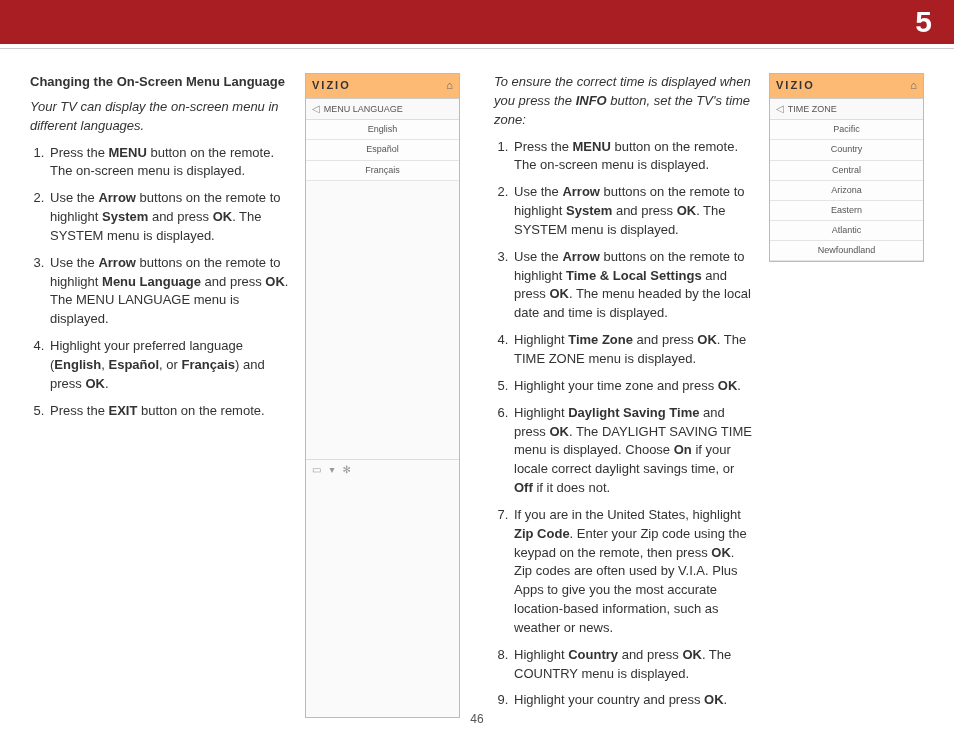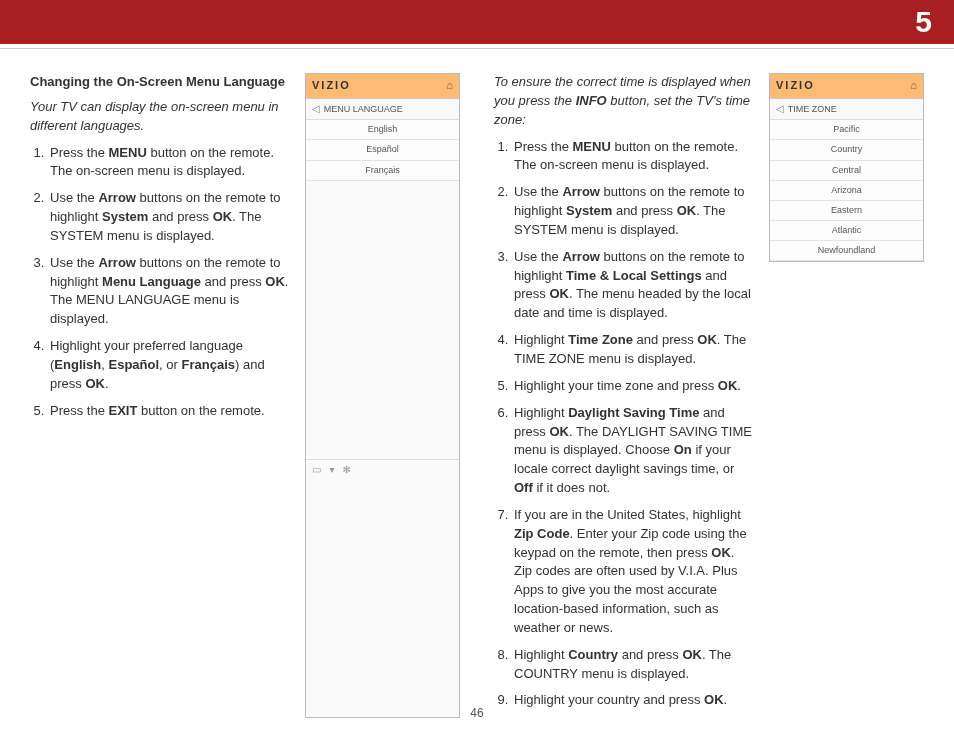--- a/index.html
+++ b/index.html
@@ -94,21 +94,21 @@
     bottom: 0; left: 0; right: 0;
     border-top: 1px solid #ddd;
     display: flex;
     gap: 8px;
     padding: 3px 6px;
     color: #999;
     font-size: 10px;
   }
   .pagenum {
     position: absolute;
-    bottom: 16px;
+    bottom: 10px;
     left: 50%;
     transform: translateX(-50%);
     font-size: 12px;
     color: #555;
   }
 </style>
 </head>
 <body>
 
 <div class="topbar">

